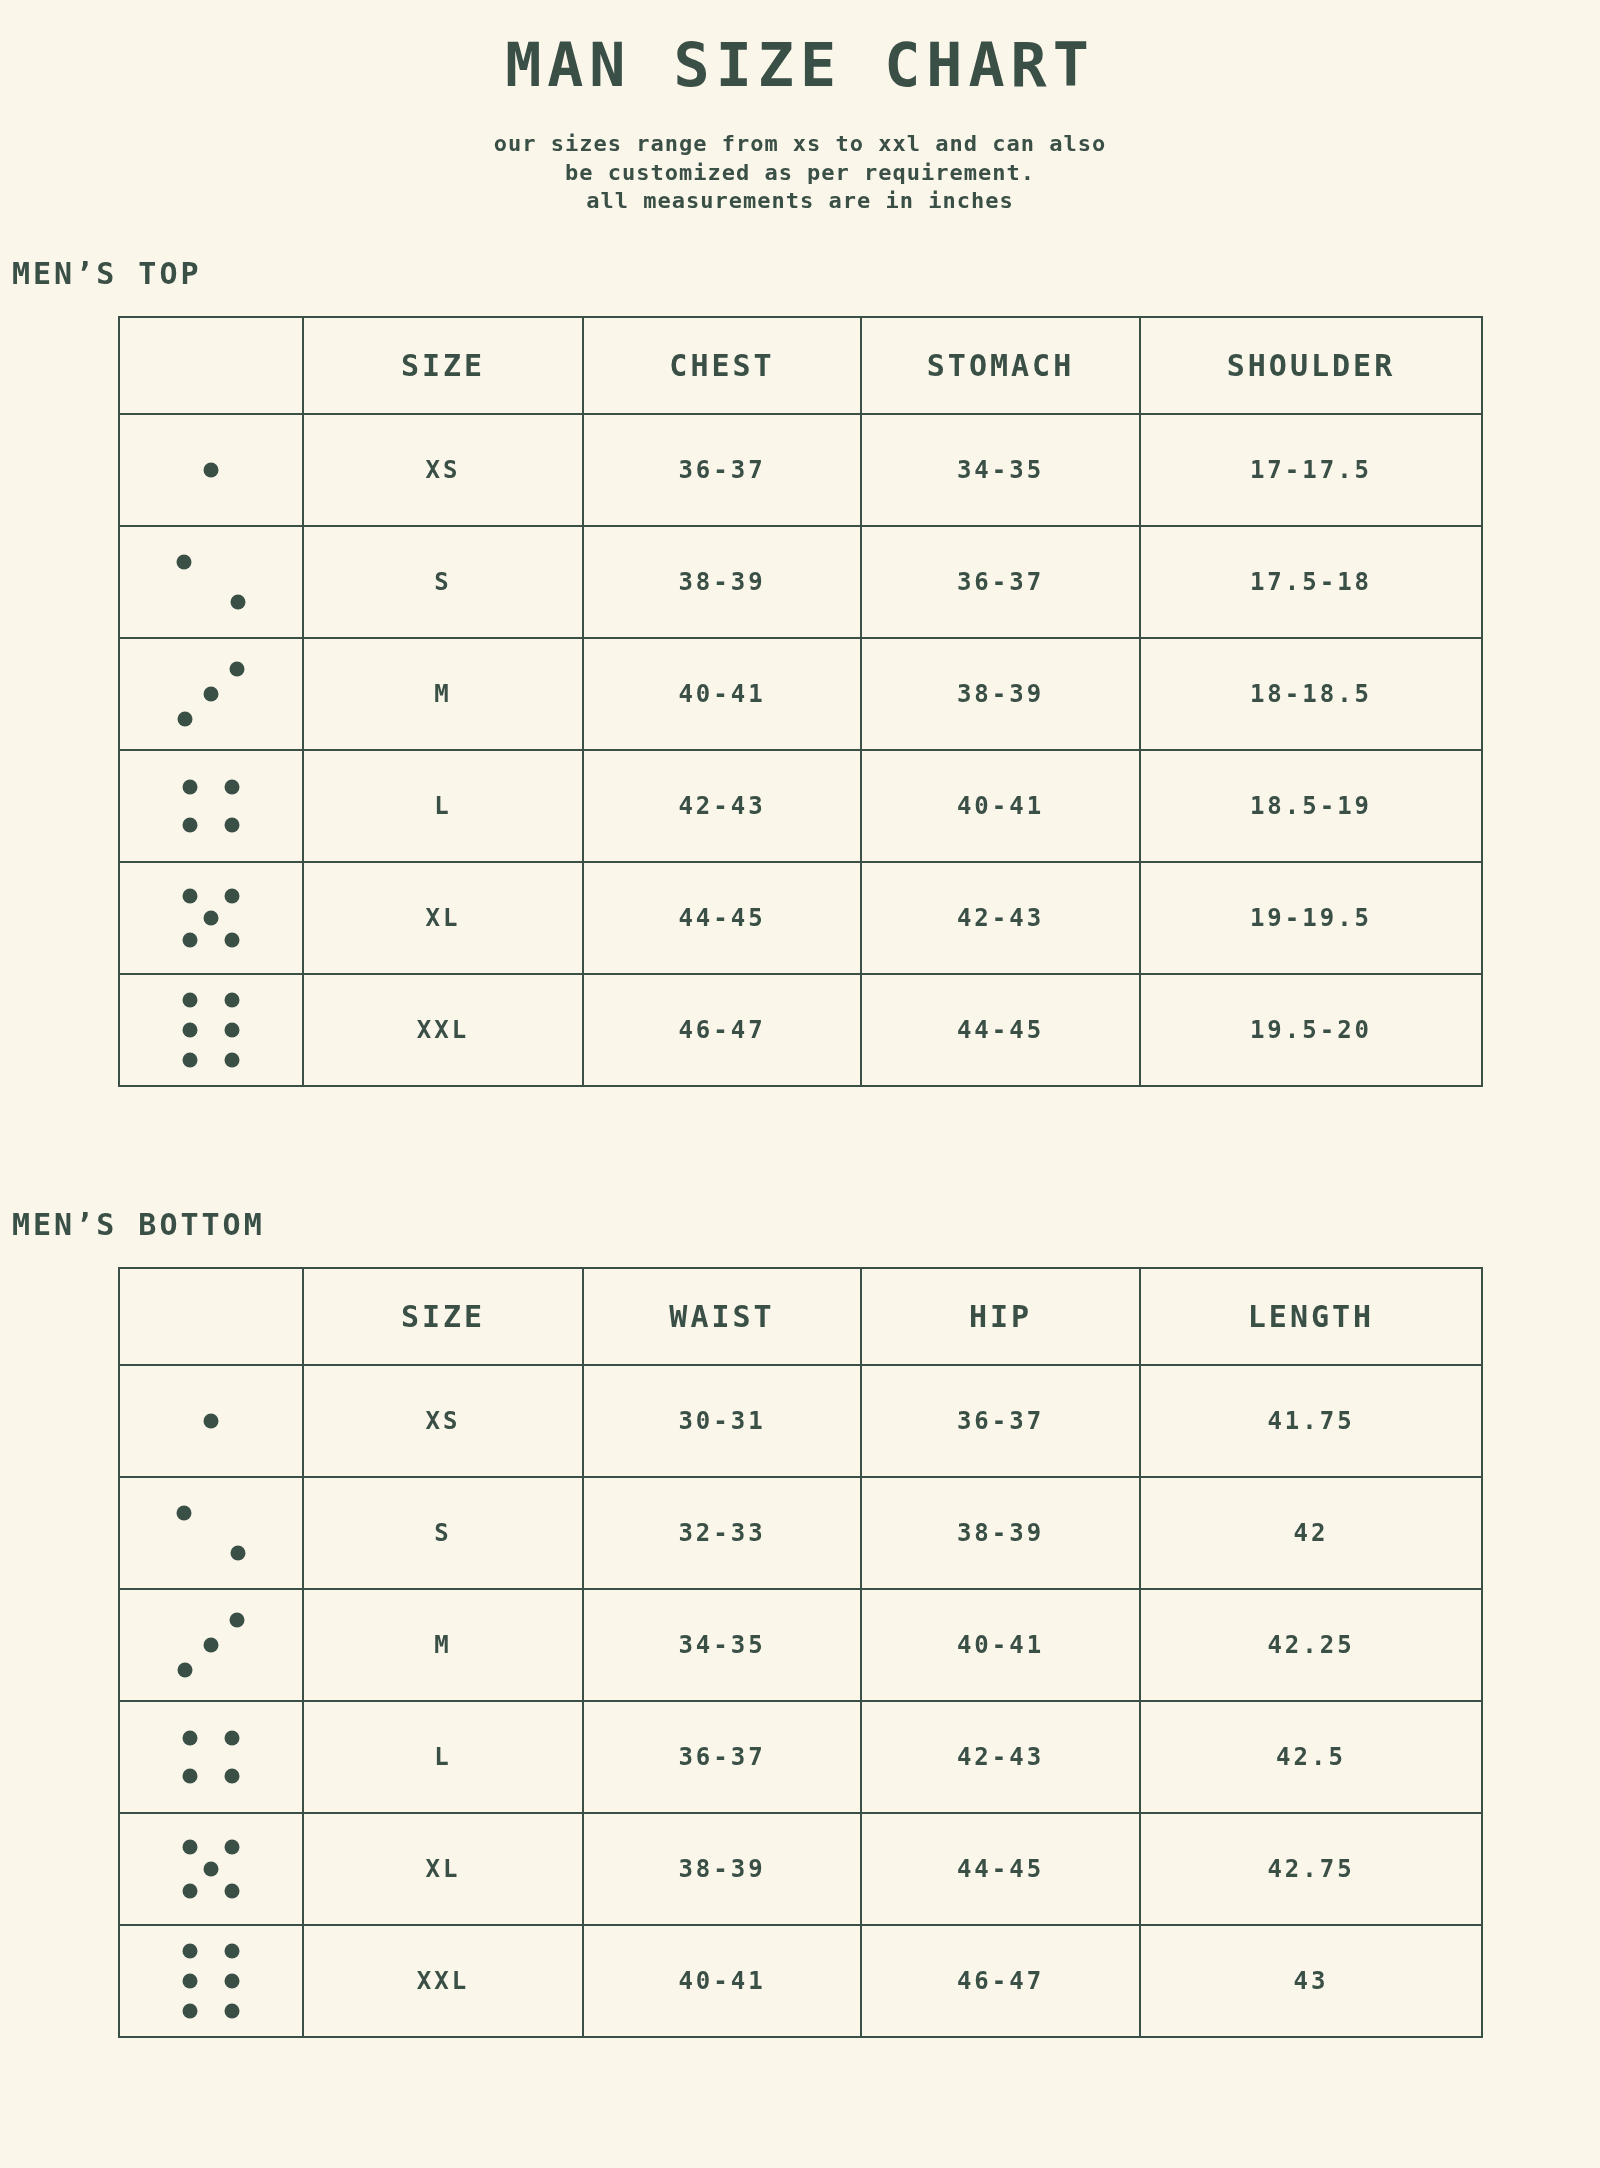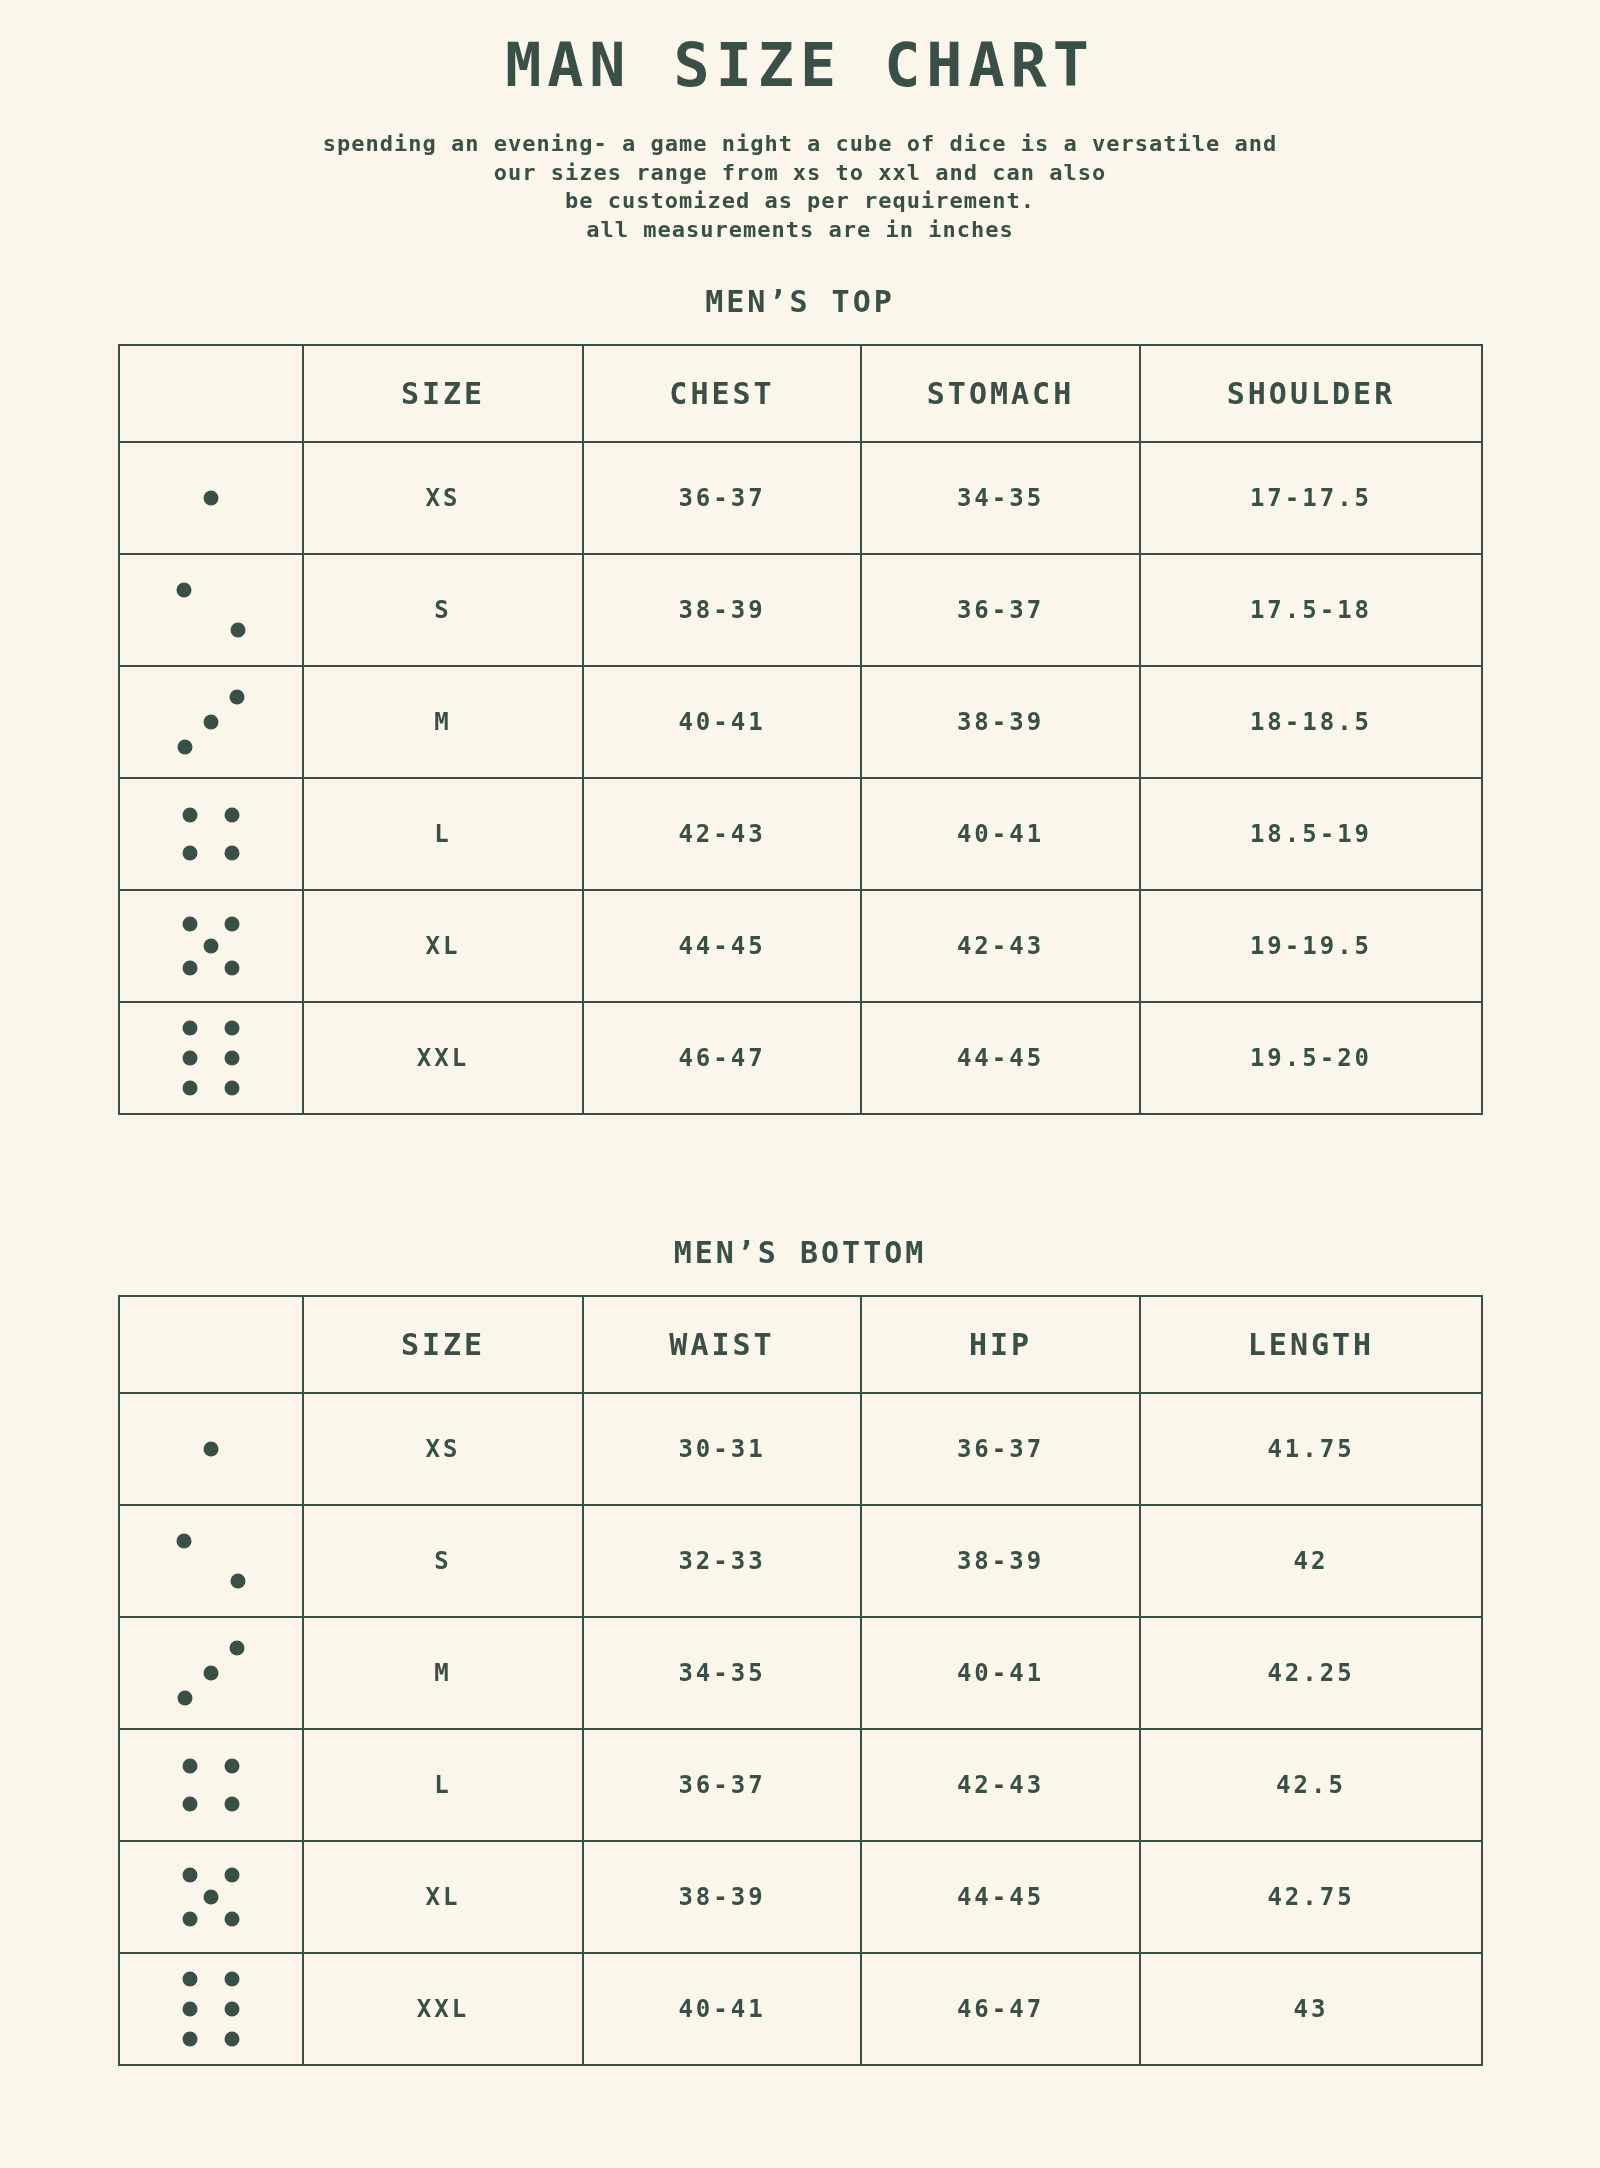--- a/index.html
+++ b/index.html
@@ -27,23 +27,22 @@
     font-weight:700;
   }
   .intro{
     margin-top:32px;
     text-align:center;
     font-size:22px;
     line-height:28.5px;
     letter-spacing:1px;
   }
   .section-title{
-    margin:0;
+    margin:12px;
     margin-top:40px;
-    text-align:center;
     font-size:30px;
     line-height:36px;
     letter-spacing:3px;
     font-weight:700;
   }
   .section-title.second{
     margin-top:120px;
   }
   table.size-table{
     margin-left:118px;
@@ -80,21 +79,20 @@
   .dice-svg circle{fill:var(--ink);}
 </style>
 </head>
 <body>
 
 <div class="page">
 
   <h1 class="title">MAN SIZE CHART</h1>
 
   <div class="intro" id="intro">
-      <div>spending an evening- a game night a cube of dice is a versatile and</div>
       <div>our sizes range from xs to xxl and can also</div>
       <div>be customized as per requirement.</div>
       <div>all measurements are in inches</div>
     </div>
 
   <section>
     <h2 class="section-title">MEN’S TOP</h2>
     <table class="size-table" id="table-0">
         <colgroup>
           <col class="c-dice">

